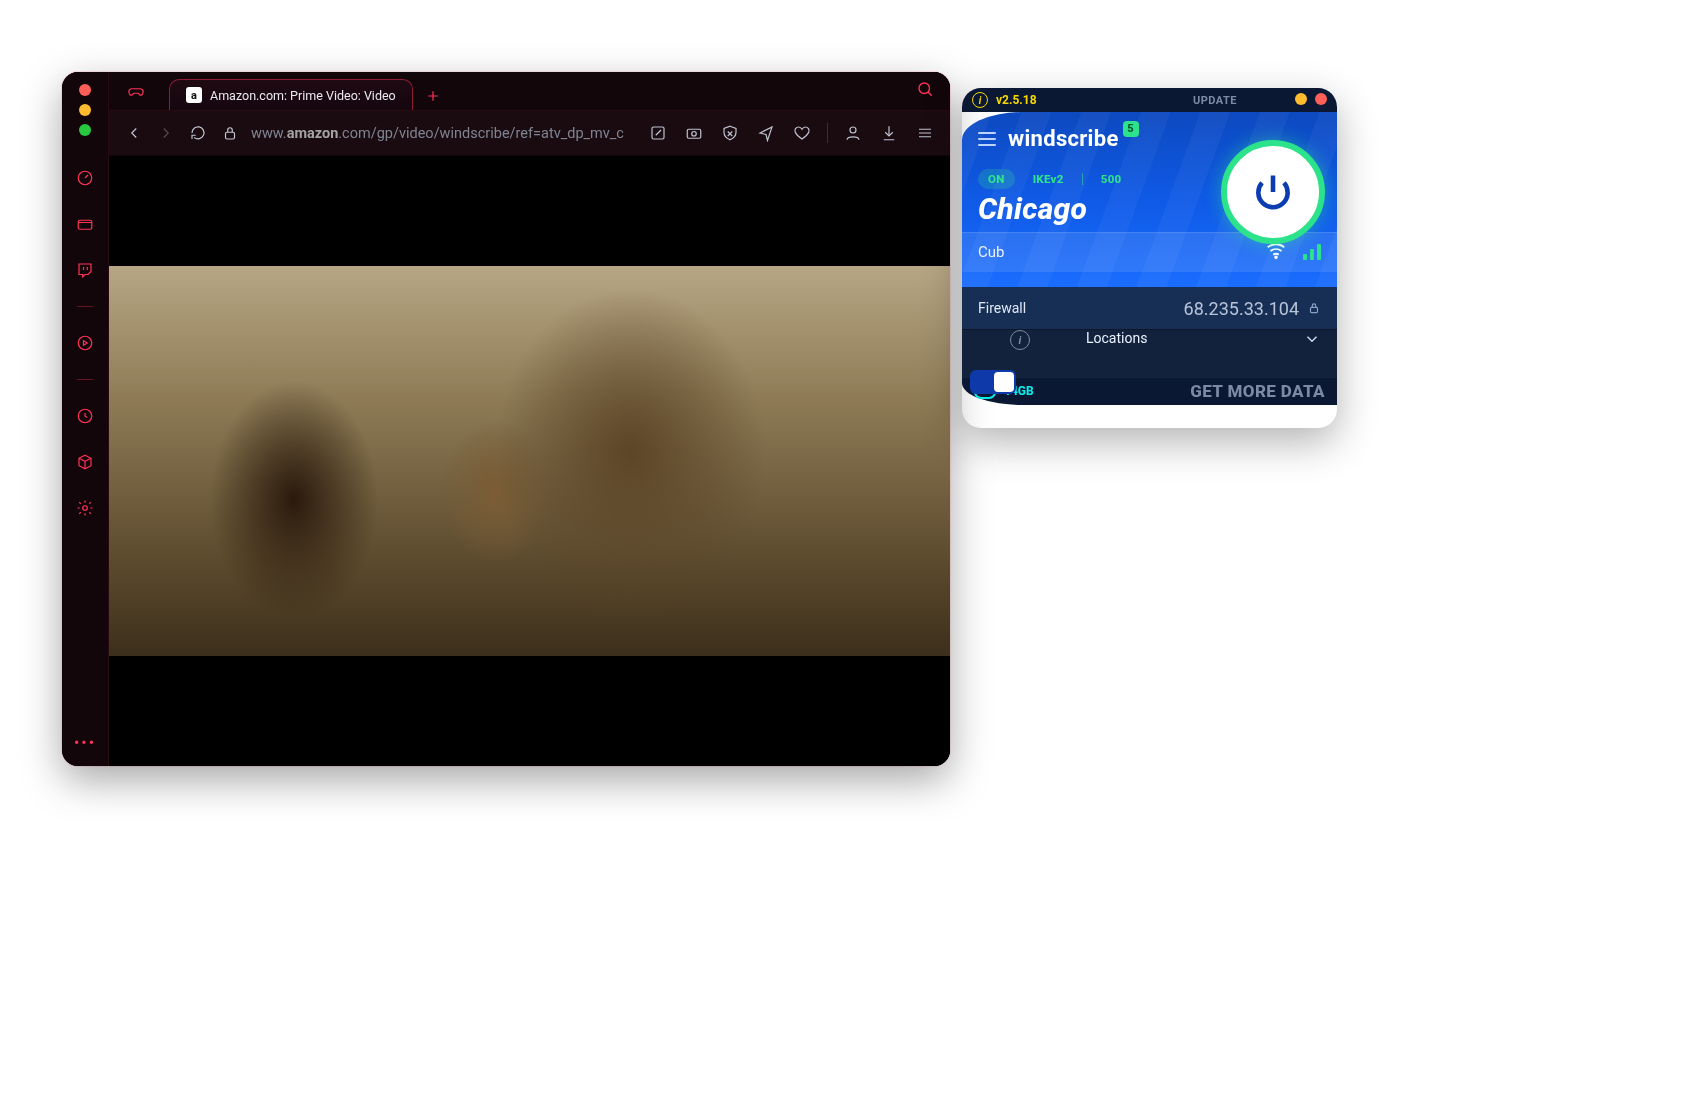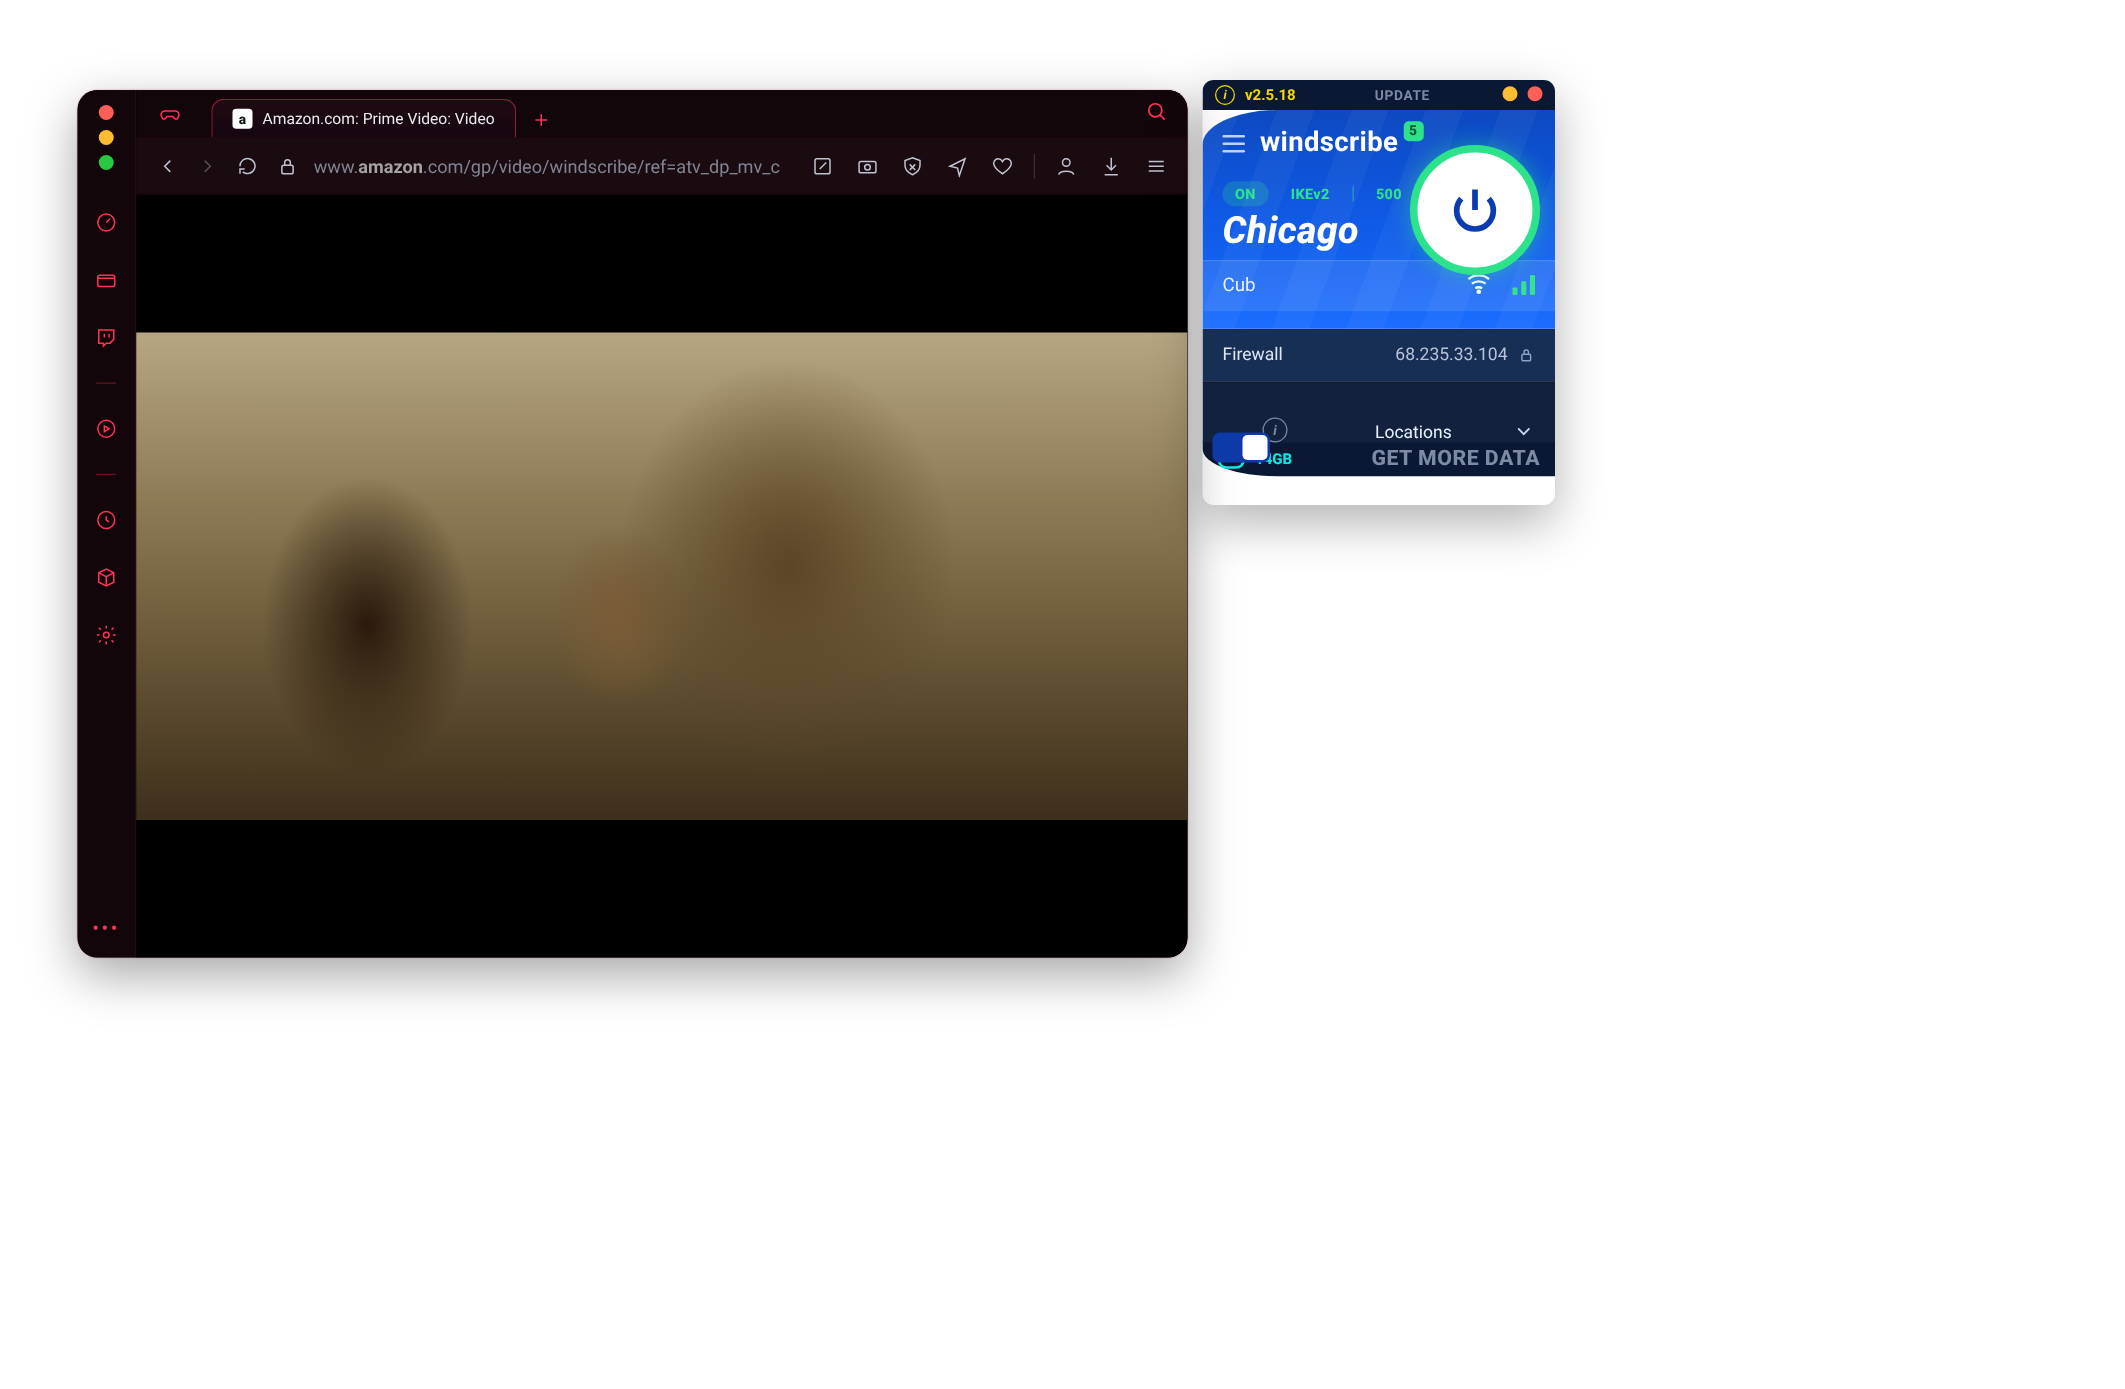--- a/index.html
+++ b/index.html
@@ -84,22 +84,22 @@
     width:100%;height:64%;position:relative;overflow:hidden;
     background:
       radial-gradient(120px 170px at 22% 60%, #2a1a0c 0%, rgba(42,26,12,0) 70%),
       radial-gradient(180px 220px at 62% 48%, #5c4527 0%, rgba(92,69,39,0) 75%),
       radial-gradient(70px 90px at 46% 58%, #7a5c35 0%, rgba(122,92,53,0) 80%),
       linear-gradient(180deg,#b7a684 0%, #8d7a55 35%, #5d4b2e 75%, #3c2f1b 100%);
   }
 
   
   .vpn{
-    position:absolute;left:962px;top:64px;width:282px;height:340px;
-    border-radius:9px;overflow:hidden;
+    position:absolute;left:962px;top:88px;width:375px;height:340px;
+    border-radius:19px;overflow:hidden;
     box-shadow:0 14px 40px rgba(0,0,0,.30);
     font-size:14px;color:#fff;
   }
   .vpn-top{
     height:24px;background:var(--ws-top);display:flex;align-items:center;
     padding:0 10px;gap:8px;position:relative;
   }
   .info-ic{width:14px;height:14px;border:1.6px solid var(--ws-yellow);border-radius:50%;display:flex;align-items:center;justify-content:center;}
   .info-ic::after{content:"i";color:var(--ws-yellow);font-size:10px;font-weight:700;font-style:italic;}
   .ver{color:var(--ws-yellow);font-weight:700;font-size:12px;}
@@ -151,25 +151,25 @@
   .bars{display:flex;align-items:flex-end;gap:3px;height:16px;}
   .bars span{display:block;width:4px;background:var(--ws-green);border-radius:1px;}
   .bars span:nth-child(1){height:6px;}
   .bars span:nth-child(2){height:11px;}
   .bars span:nth-child(3){height:16px;}
 
   .fw-row{
     height:42px;background:var(--ws-darker);display:flex;align-items:center;
     padding:0 16px;gap:12px;color:#dfe7f7;
   }
-  .fw-row .ip{margin-left:auto;color:var(--light-muted);font-size:14px;display:flex;align-items:center;gap:8px;}
+  .fw-row .ip{margin-left:auto;color:var(--light-muted);font-size:18px;display:flex;align-items:center;gap:8px;}
 
   .loc-row{
-    height:48px;background:var(--ws-dark);display:flex;align-items:flex-end;
-    padding:0 16px;gap:14px;color:#e9f1ff;border-top:1px solid rgba(0,0,0,.3);
+    height:48px;background:var(--ws-dark);display:flex;align-items:flex-start;
+    padding:0 16px;color:#e9f1ff;border-top:1px solid rgba(0,0,0,.3);
   }
   .iic{width:18px;height:18px;border:1.6px solid var(--muted);border-radius:50%;display:flex;align-items:center;justify-content:center;}
   .iic::after{content:"i";font-size:11px;color:var(--muted);font-style:italic;font-weight:700;}
   .chev{margin-left:auto;width:18px;height:18px;}
   .chev svg{width:18px;height:18px;stroke:#c9d6f2;stroke-width:2;fill:none;}
   .toggle{
     position:relative;width:46px;height:24px;border-radius:6px;background:#0d3aa8;
   }
   .toggle .knob{position:absolute;right:2px;top:2px;width:20px;height:20px;border-radius:4px;background:#fff;}
 

